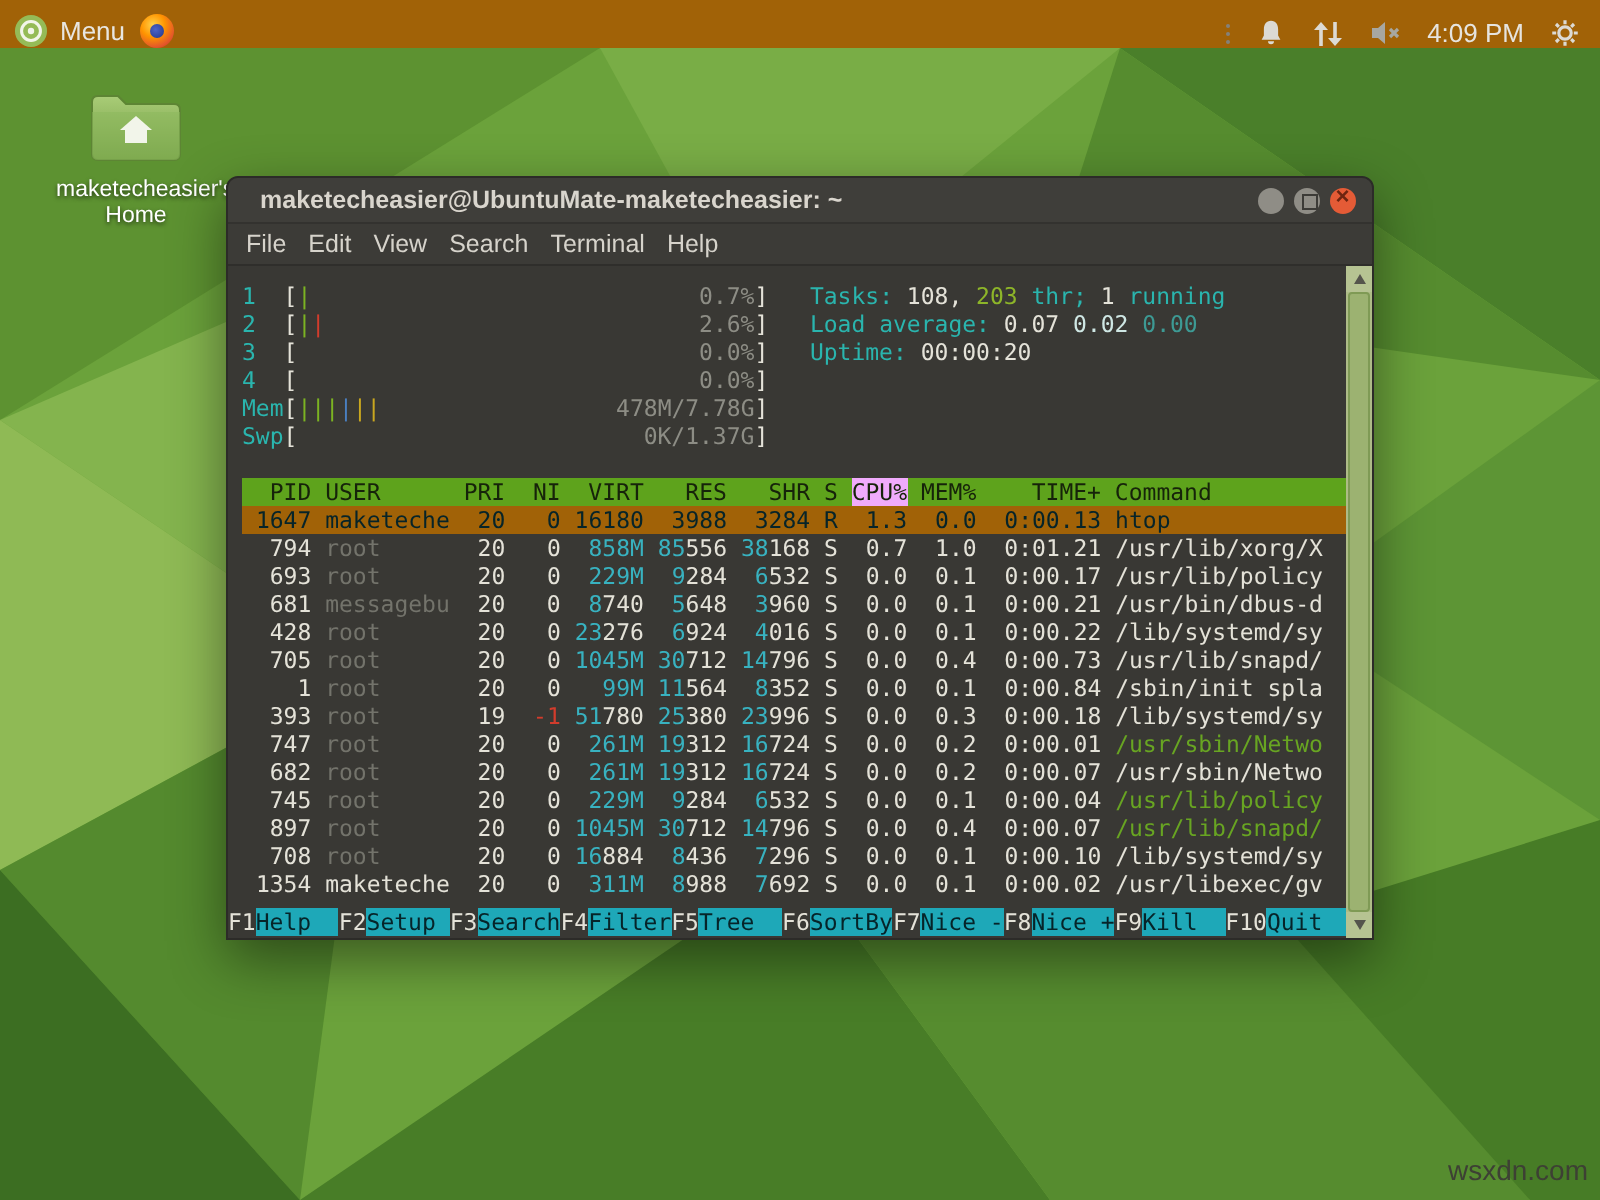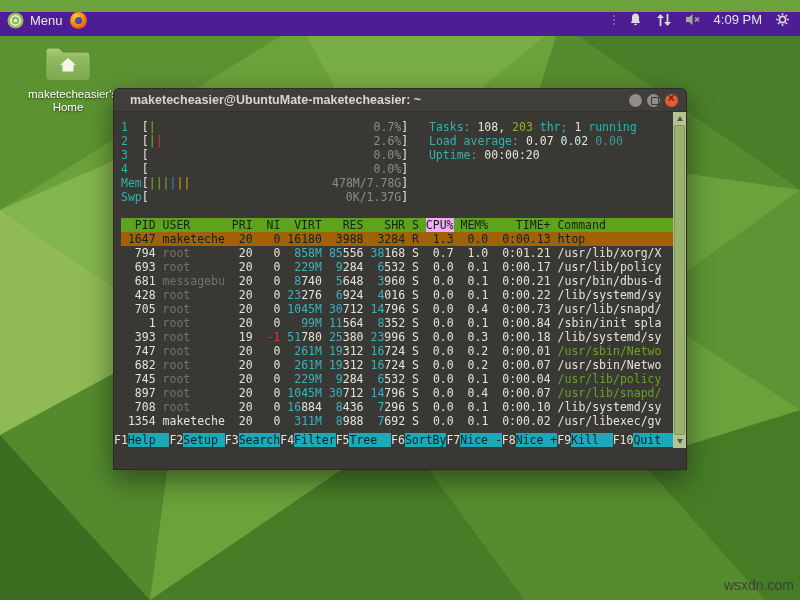--- a/index.html
+++ b/index.html
@@ -3,22 +3,22 @@
 <meta charset="utf-8">
 <style>
   * { margin:0; padding:0; box-sizing:border-box; }
   html,body { width:800px; height:600px; overflow:hidden; font-family:"Liberation Sans",sans-serif; }
   body { position:relative; background:#6ba23b; }
 
   
   #bg { position:absolute; left:0; top:0; width:800px; height:600px; z-index:0; }
 
   
-  .panel { position:absolute; left:0; top:12px; width:800px; height:24px; background:#4c1d95;
-           display:flex; align-items:flex-start; z-index:50; }
+  .panel { position:absolute; left:0; top:0; width:800px; height:24px; background:#a16207;
+           display:flex; align-items:flex-end; z-index:50; }
   .panel-left { display:flex; align-items:center; gap:7px; padding-left:7px; }
   .menu-btn { display:flex; align-items:center; gap:6px; cursor:default; }
   .menu-label { color:#e8e6e1; font-size:13px; }
   .ff-icon { width:17px; height:17px; border-radius:50%;
     background: radial-gradient(circle at 38% 32%, #ffd24a 0%, #ff9500 38%, #e3562a 72%, #a93110 100%); }
   .ff-icon::after { content:""; display:block; width:7px; height:7px; margin:5px 0 0 5px; border-radius:50%;
     background: radial-gradient(circle at 40% 40%, #4d64c8 0%, #2b3f94 80%); }
   .panel-right { margin-left:auto; display:flex; align-items:center; gap:13px; padding-right:10px; }
   .grip { display:flex; flex-direction:column; gap:2px; }
   .grip i { width:2px; height:2px; background:#83817b; border-radius:50%; }
@@ -59,21 +59,21 @@
   .ln.hdr span { color:#16230a; }
   .ln.hdr span.hl { background:#f0abfc; }
   .ln.sel { background:#a16207; }
   .ln.sel span { color:#062429; }
   .x-p { color:#8d8d85; }
   .x-t { color:#2ab5ae; }
   .x-w { color:#e4e2d8; }
   .x-gn { color:#8db529; }
   .x-lw { color:#cfe7e4; }
   .x-dt { color:#3d9a94; }
-  .x-d { color:#8d8d85;margin-left:24px; }
+  .x-d { color:#8d8d85; }
   .x-c { color:#38b2c0; }
   .x-f { color:#73736b; }
   .x-g { color:#7cb322; }
   .x-r { color:#d23c2c; }
   .x-b { color:#4a7fbf; }
   .x-y { color:#c9a71f; }
   .x-gc { color:#68a522; }
 
   .fbar { position:absolute; left:0; right:13px; bottom:0; height:15px; overflow:hidden;
           white-space:pre; font-family:"DejaVu Sans Mono",monospace; font-size:11.5px; line-height:15px; }
@@ -183,20 +183,28 @@
 
 <div class="window">
   <div class="titlebar">
     <div class="title">maketecheasier@UbuntuMate-maketecheasier: ~</div>
     <div class="winbtns">
       <div class="wbtn min"></div>
       <div class="wbtn max"></div>
       <div class="wbtn close"></div>
     </div>
   </div>
+  <div class="menubar">
+    <span>File</span>
+    <span>Edit</span>
+    <span>View</span>
+    <span>Search</span>
+    <span>Terminal</span>
+    <span>Help</span>
+  </div>
   <div class="term-body">
     <div class="term-text" id="screen"><div class="ln"><span class="x-t">1  </span><span class="x-w">[</span><span class="x-g">|</span><span class="x-p">                            </span><span class="x-d">0.7%</span><span class="x-w">]</span><span class="x-p">   </span><span class="x-t">Tasks: </span><span class="x-w">108, </span><span class="x-gn">203 </span><span class="x-t">thr; </span><span class="x-w">1 </span><span class="x-t">running</span></div><div class="ln"><span class="x-t">2  </span><span class="x-w">[</span><span class="x-g">|</span><span class="x-r">|</span><span class="x-p">                           </span><span class="x-d">2.6%</span><span class="x-w">]</span><span class="x-p">   </span><span class="x-t">Load average: </span><span class="x-w">0.07 </span><span class="x-lw">0.02 </span><span class="x-dt">0.00</span></div><div class="ln"><span class="x-t">3  </span><span class="x-w">[</span><span class="x-p">                             </span><span class="x-d">0.0%</span><span class="x-w">]</span><span class="x-p">   </span><span class="x-t">Uptime: </span><span class="x-w">00:00:20</span></div><div class="ln"><span class="x-t">4  </span><span class="x-w">[</span><span class="x-p">                             </span><span class="x-d">0.0%</span><span class="x-w">]</span></div><div class="ln"><span class="x-t">Mem</span><span class="x-w">[</span><span class="x-g">|</span><span class="x-g">|</span><span class="x-g">|</span><span class="x-b">|</span><span class="x-y">|</span><span class="x-y">|</span><span class="x-p">                 </span><span class="x-d">478M/7.78G</span><span class="x-w">]</span></div><div class="ln"><span class="x-t">Swp</span><span class="x-w">[</span><span class="x-p">                         </span><span class="x-d">0K/1.37G</span><span class="x-w">]</span></div><div class="ln"></div><div class="ln hdr"><span class="x-w">  PID</span><span class="x-p"> </span><span class="x-w">USER     </span><span class="x-p"> </span><span class="x-w">PRI</span><span class="x-p"> </span><span class="x-w"> NI</span><span class="x-p"> </span><span class="x-w"> VIRT</span><span class="x-p"> </span><span class="x-w">  RES</span><span class="x-p"> </span><span class="x-w">  SHR</span><span class="x-p"> </span><span class="x-w">S</span><span class="x-p"> </span><span class="x-w hl">CPU%</span><span class="x-p"> </span><span class="x-w">MEM%</span><span class="x-p"> </span><span class="x-w">   TIME+</span><span class="x-p"> </span><span class="x-w">Command</span></div><div class="ln sel"><span class="x-p"> </span><span class="x-w">1647</span><span class="x-p"> </span><span class="x-w">maketeche</span><span class="x-p"></span><span class="x-p"> </span><span class="x-p"> </span><span class="x-w">20</span><span class="x-p"> </span><span class="x-p">  </span><span class="x-w">0</span><span class="x-p"> </span><span class="x-p"></span><span class="x-w">16180</span><span class="x-p"> </span><span class="x-p"> </span><span class="x-w">3988</span><span class="x-p"> </span><span class="x-p"> </span><span class="x-w">3284</span><span class="x-p"> </span><span class="x-w">R</span><span class="x-p"></span><span class="x-p"> </span><span class="x-p"> </span><span class="x-w">1.3</span><span class="x-p"> </span><span class="x-p"> </span><span class="x-w">0.0</span><span class="x-p"> </span><span class="x-p"> </span><span class="x-w">0:00.13</span><span class="x-p"> </span><span class="x-w">htop</span></div><div class="ln"><span class="x-p">  </span><span class="x-w">794</span><span class="x-p"> </span><span class="x-f">root</span><span class="x-p">     </span><span class="x-p"> </span><span class="x-p"> </span><span class="x-w">20</span><span class="x-p"> </span><span class="x-p">  </span><span class="x-w">0</span><span class="x-p"> </span><span class="x-p"> </span><span class="x-c">858M</span><span class="x-p"> </span><span class="x-p"></span><span class="x-c">85</span><span class="x-w">556</span><span class="x-p"> </span><span class="x-p"></span><span class="x-c">38</span><span class="x-w">168</span><span class="x-p"> </span><span class="x-w">S</span><span class="x-p"></span><span class="x-p"> </span><span class="x-p"> </span><span class="x-w">0.7</span><span class="x-p"> </span><span class="x-p"> </span><span class="x-w">1.0</span><span class="x-p"> </span><span class="x-p"> </span><span class="x-w">0:01.21</span><span class="x-p"> </span><span class="x-w">/usr/lib/xorg/X</span></div><div class="ln"><span class="x-p">  </span><span class="x-w">693</span><span class="x-p"> </span><span class="x-f">root</span><span class="x-p">     </span><span class="x-p"> </span><span class="x-p"> </span><span class="x-w">20</span><span class="x-p"> </span><span class="x-p">  </span><span class="x-w">0</span><span class="x-p"> </span><span class="x-p"> </span><span class="x-c">229M</span><span class="x-p"> </span><span class="x-p"> </span><span class="x-c">9</span><span class="x-w">284</span><span class="x-p"> </span><span class="x-p"> </span><span class="x-c">6</span><span class="x-w">532</span><span class="x-p"> </span><span class="x-w">S</span><span class="x-p"></span><span class="x-p"> </span><span class="x-p"> </span><span class="x-w">0.0</span><span class="x-p"> </span><span class="x-p"> </span><span class="x-w">0.1</span><span class="x-p"> </span><span class="x-p"> </span><span class="x-w">0:00.17</span><span class="x-p"> </span><span class="x-w">/usr/lib/policy</span></div><div class="ln"><span class="x-p">  </span><span class="x-w">681</span><span class="x-p"> </span><span class="x-f">messagebu</span><span class="x-p"></span><span class="x-p"> </span><span class="x-p"> </span><span class="x-w">20</span><span class="x-p"> </span><span class="x-p">  </span><span class="x-w">0</span><span class="x-p"> </span><span class="x-p"> </span><span class="x-c">8</span><span class="x-w">740</span><span class="x-p"> </span><span class="x-p"> </span><span class="x-c">5</span><span class="x-w">648</span><span class="x-p"> </span><span class="x-p"> </span><span class="x-c">3</span><span class="x-w">960</span><span class="x-p"> </span><span class="x-w">S</span><span class="x-p"></span><span class="x-p"> </span><span class="x-p"> </span><span class="x-w">0.0</span><span class="x-p"> </span><span class="x-p"> </span><span class="x-w">0.1</span><span class="x-p"> </span><span class="x-p"> </span><span class="x-w">0:00.21</span><span class="x-p"> </span><span class="x-w">/usr/bin/dbus-d</span></div><div class="ln"><span class="x-p">  </span><span class="x-w">428</span><span class="x-p"> </span><span class="x-f">root</span><span class="x-p">     </span><span class="x-p"> </span><span class="x-p"> </span><span class="x-w">20</span><span class="x-p"> </span><span class="x-p">  </span><span class="x-w">0</span><span class="x-p"> </span><span class="x-p"></span><span class="x-c">23</span><span class="x-w">276</span><span class="x-p"> </span><span class="x-p"> </span><span class="x-c">6</span><span class="x-w">924</span><span class="x-p"> </span><span class="x-p"> </span><span class="x-c">4</span><span class="x-w">016</span><span class="x-p"> </span><span class="x-w">S</span><span class="x-p"></span><span class="x-p"> </span><span class="x-p"> </span><span class="x-w">0.0</span><span class="x-p"> </span><span class="x-p"> </span><span class="x-w">0.1</span><span class="x-p"> </span><span class="x-p"> </span><span class="x-w">0:00.22</span><span class="x-p"> </span><span class="x-w">/lib/systemd/sy</span></div><div class="ln"><span class="x-p">  </span><span class="x-w">705</span><span class="x-p"> </span><span class="x-f">root</span><span class="x-p">     </span><span class="x-p"> </span><span class="x-p"> </span><span class="x-w">20</span><span class="x-p"> </span><span class="x-p">  </span><span class="x-w">0</span><span class="x-p"> </span><span class="x-p"></span><span class="x-c">1045M</span><span class="x-p"> </span><span class="x-p"></span><span class="x-c">30</span><span class="x-w">712</span><span class="x-p"> </span><span class="x-p"></span><span class="x-c">14</span><span class="x-w">796</span><span class="x-p"> </span><span class="x-w">S</span><span class="x-p"></span><span class="x-p"> </span><span class="x-p"> </span><span class="x-w">0.0</span><span class="x-p"> </span><span class="x-p"> </span><span class="x-w">0.4</span><span class="x-p"> </span><span class="x-p"> </span><span class="x-w">0:00.73</span><span class="x-p"> </span><span class="x-w">/usr/lib/snapd/</span></div><div class="ln"><span class="x-p">    </span><span class="x-w">1</span><span class="x-p"> </span><span class="x-f">root</span><span class="x-p">     </span><span class="x-p"> </span><span class="x-p"> </span><span class="x-w">20</span><span class="x-p"> </span><span class="x-p">  </span><span class="x-w">0</span><span class="x-p"> </span><span class="x-p">  </span><span class="x-c">99M</span><span class="x-p"> </span><span class="x-p"></span><span class="x-c">11</span><span class="x-w">564</span><span class="x-p"> </span><span class="x-p"> </span><span class="x-c">8</span><span class="x-w">352</span><span class="x-p"> </span><span class="x-w">S</span><span class="x-p"></span><span class="x-p"> </span><span class="x-p"> </span><span class="x-w">0.0</span><span class="x-p"> </span><span class="x-p"> </span><span class="x-w">0.1</span><span class="x-p"> </span><span class="x-p"> </span><span class="x-w">0:00.84</span><span class="x-p"> </span><span class="x-w">/sbin/init spla</span></div><div class="ln"><span class="x-p">  </span><span class="x-w">393</span><span class="x-p"> </span><span class="x-f">root</span><span class="x-p">     </span><span class="x-p"> </span><span class="x-p"> </span><span class="x-w">19</span><span class="x-p"> </span><span class="x-p"> </span><span class="x-r">-1</span><span class="x-p"> </span><span class="x-p"></span><span class="x-c">51</span><span class="x-w">780</span><span class="x-p"> </span><span class="x-p"></span><span class="x-c">25</span><span class="x-w">380</span><span class="x-p"> </span><span class="x-p"></span><span class="x-c">23</span><span class="x-w">996</span><span class="x-p"> </span><span class="x-w">S</span><span class="x-p"></span><span class="x-p"> </span><span class="x-p"> </span><span class="x-w">0.0</span><span class="x-p"> </span><span class="x-p"> </span><span class="x-w">0.3</span><span class="x-p"> </span><span class="x-p"> </span><span class="x-w">0:00.18</span><span class="x-p"> </span><span class="x-w">/lib/systemd/sy</span></div><div class="ln"><span class="x-p">  </span><span class="x-w">747</span><span class="x-p"> </span><span class="x-f">root</span><span class="x-p">     </span><span class="x-p"> </span><span class="x-p"> </span><span class="x-w">20</span><span class="x-p"> </span><span class="x-p">  </span><span class="x-w">0</span><span class="x-p"> </span><span class="x-p"> </span><span class="x-c">261M</span><span class="x-p"> </span><span class="x-p"></span><span class="x-c">19</span><span class="x-w">312</span><span class="x-p"> </span><span class="x-p"></span><span class="x-c">16</span><span class="x-w">724</span><span class="x-p"> </span><span class="x-w">S</span><span class="x-p"></span><span class="x-p"> </span><span class="x-p"> </span><span class="x-w">0.0</span><span class="x-p"> </span><span class="x-p"> </span><span class="x-w">0.2</span><span class="x-p"> </span><span class="x-p"> </span><span class="x-w">0:00.01</span><span class="x-p"> </span><span class="x-gc">/usr/sbin/Netwo</span></div><div class="ln"><span class="x-p">  </span><span class="x-w">682</span><span class="x-p"> </span><span class="x-f">root</span><span class="x-p">     </span><span class="x-p"> </span><span class="x-p"> </span><span class="x-w">20</span><span class="x-p"> </span><span class="x-p">  </span><span class="x-w">0</span><span class="x-p"> </span><span class="x-p"> </span><span class="x-c">261M</span><span class="x-p"> </span><span class="x-p"></span><span class="x-c">19</span><span class="x-w">312</span><span class="x-p"> </span><span class="x-p"></span><span class="x-c">16</span><span class="x-w">724</span><span class="x-p"> </span><span class="x-w">S</span><span class="x-p"></span><span class="x-p"> </span><span class="x-p"> </span><span class="x-w">0.0</span><span class="x-p"> </span><span class="x-p"> </span><span class="x-w">0.2</span><span class="x-p"> </span><span class="x-p"> </span><span class="x-w">0:00.07</span><span class="x-p"> </span><span class="x-w">/usr/sbin/Netwo</span></div><div class="ln"><span class="x-p">  </span><span class="x-w">745</span><span class="x-p"> </span><span class="x-f">root</span><span class="x-p">     </span><span class="x-p"> </span><span class="x-p"> </span><span class="x-w">20</span><span class="x-p"> </span><span class="x-p">  </span><span class="x-w">0</span><span class="x-p"> </span><span class="x-p"> </span><span class="x-c">229M</span><span class="x-p"> </span><span class="x-p"> </span><span class="x-c">9</span><span class="x-w">284</span><span class="x-p"> </span><span class="x-p"> </span><span class="x-c">6</span><span class="x-w">532</span><span class="x-p"> </span><span class="x-w">S</span><span class="x-p"></span><span class="x-p"> </span><span class="x-p"> </span><span class="x-w">0.0</span><span class="x-p"> </span><span class="x-p"> </span><span class="x-w">0.1</span><span class="x-p"> </span><span class="x-p"> </span><span class="x-w">0:00.04</span><span class="x-p"> </span><span class="x-gc">/usr/lib/policy</span></div><div class="ln"><span class="x-p">  </span><span class="x-w">897</span><span class="x-p"> </span><span class="x-f">root</span><span class="x-p">     </span><span class="x-p"> </span><span class="x-p"> </span><span class="x-w">20</span><span class="x-p"> </span><span class="x-p">  </span><span class="x-w">0</span><span class="x-p"> </span><span class="x-p"></span><span class="x-c">1045M</span><span class="x-p"> </span><span class="x-p"></span><span class="x-c">30</span><span class="x-w">712</span><span class="x-p"> </span><span class="x-p"></span><span class="x-c">14</span><span class="x-w">796</span><span class="x-p"> </span><span class="x-w">S</span><span class="x-p"></span><span class="x-p"> </span><span class="x-p"> </span><span class="x-w">0.0</span><span class="x-p"> </span><span class="x-p"> </span><span class="x-w">0.4</span><span class="x-p"> </span><span class="x-p"> </span><span class="x-w">0:00.07</span><span class="x-p"> </span><span class="x-gc">/usr/lib/snapd/</span></div><div class="ln"><span class="x-p">  </span><span class="x-w">708</span><span class="x-p"> </span><span class="x-f">root</span><span class="x-p">     </span><span class="x-p"> </span><span class="x-p"> </span><span class="x-w">20</span><span class="x-p"> </span><span class="x-p">  </span><span class="x-w">0</span><span class="x-p"> </span><span class="x-p"></span><span class="x-c">16</span><span class="x-w">884</span><span class="x-p"> </span><span class="x-p"> </span><span class="x-c">8</span><span class="x-w">436</span><span class="x-p"> </span><span class="x-p"> </span><span class="x-c">7</span><span class="x-w">296</span><span class="x-p"> </span><span class="x-w">S</span><span class="x-p"></span><span class="x-p"> </span><span class="x-p"> </span><span class="x-w">0.0</span><span class="x-p"> </span><span class="x-p"> </span><span class="x-w">0.1</span><span class="x-p"> </span><span class="x-p"> </span><span class="x-w">0:00.10</span><span class="x-p"> </span><span class="x-w">/lib/systemd/sy</span></div><div class="ln"><span class="x-p"> </span><span class="x-w">1354</span><span class="x-p"> </span><span class="x-w">maketeche</span><span class="x-p"></span><span class="x-p"> </span><span class="x-p"> </span><span class="x-w">20</span><span class="x-p"> </span><span class="x-p">  </span><span class="x-w">0</span><span class="x-p"> </span><span class="x-p"> </span><span class="x-c">311M</span><span class="x-p"> </span><span class="x-p"> </span><span class="x-c">8</span><span class="x-w">988</span><span class="x-p"> </span><span class="x-p"> </span><span class="x-c">7</span><span class="x-w">692</span><span class="x-p"> </span><span class="x-w">S</span><span class="x-p"></span><span class="x-p"> </span><span class="x-p"> </span><span class="x-w">0.0</span><span class="x-p"> </span><span class="x-p"> </span><span class="x-w">0.1</span><span class="x-p"> </span><span class="x-p"> </span><span class="x-w">0:00.02</span><span class="x-p"> </span><span class="x-w">/usr/libexec/gv</span></div></div>
     <div class="fbar" id="fbar"><span class="fitem"><span class="fk">F1</span><span class="fl">Help  </span></span><span class="fitem"><span class="fk">F2</span><span class="fl">Setup </span></span><span class="fitem"><span class="fk">F3</span><span class="fl">Search</span></span><span class="fitem"><span class="fk">F4</span><span class="fl">Filter</span></span><span class="fitem"><span class="fk">F5</span><span class="fl">Tree  </span></span><span class="fitem"><span class="fk">F6</span><span class="fl">SortBy</span></span><span class="fitem"><span class="fk">F7</span><span class="fl">Nice -</span></span><span class="fitem"><span class="fk">F8</span><span class="fl">Nice +</span></span><span class="fitem"><span class="fk">F9</span><span class="fl">Kill  </span></span><span class="fitem"><span class="fk">F10</span><span class="fl">Quit  </span></span></div>
     <div class="scrollbar">
       <div class="sb-thumb"></div>
       <div class="sb-arrow up">
           <div class="tri-up"></div>
         </div>
       <div class="sb-arrow down">
           <div class="tri-down"></div>

